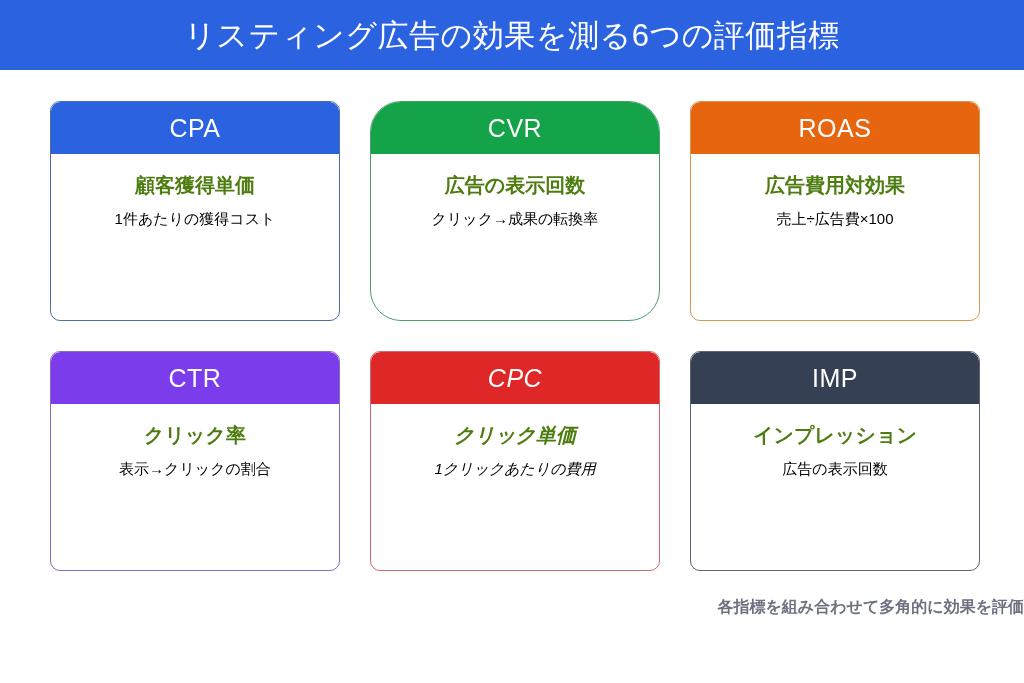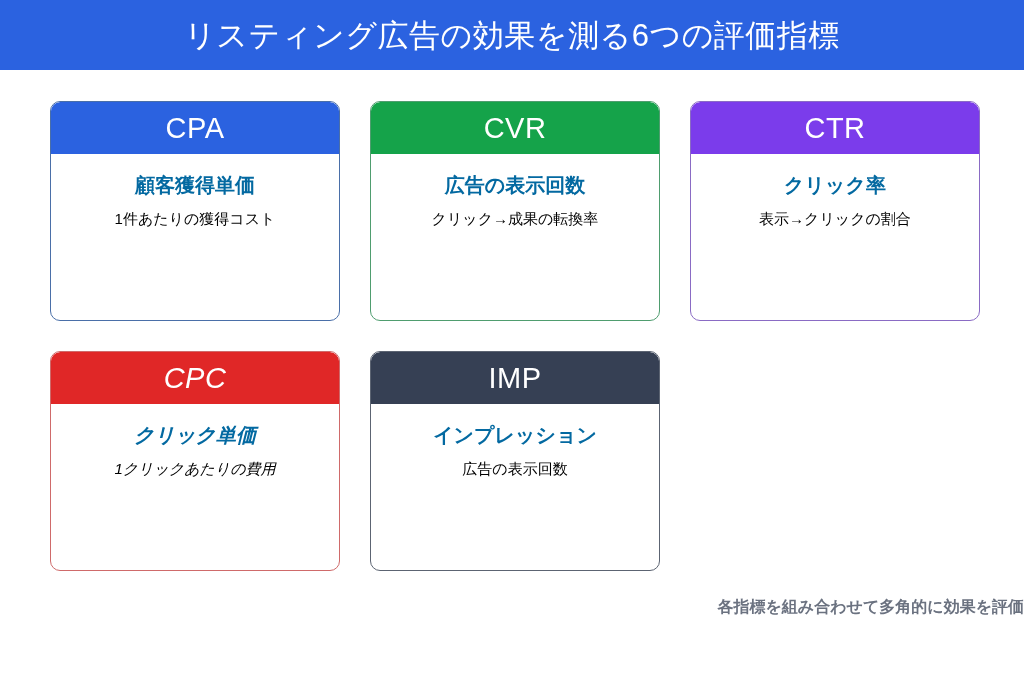--- a/index.html
+++ b/index.html
@@ -71,34 +71,34 @@
     height: 52px;
     flex: 0 0 52px;
     display: flex;
     align-items: center;
     justify-content: center;
     border-top-left-radius: 9px;
     border-top-right-radius: 9px;
   }
   .card-code {
     color: #ffffff;
-    font-size: 29px;
+    font-size: 25px;
     font-weight: normal;
     line-height: 1;
     letter-spacing: 0.5px;
   }
 
   .card-body {
     flex: 1 1 auto;
     padding: 19px 10px 0 10px;
     box-sizing: border-box;
     text-align: center;
   }
   .card-title {
-    color: #0369a1;
+    color: #4d7c0f;
     font-size: 20px;
     font-weight: bold;
     line-height: 1.25;
     margin: 0 0 9px 0;
   }
   .card-desc {
     color: #000000;
     font-size: 15px;
     font-weight: normal;
     line-height: 1.25;
@@ -134,30 +134,39 @@
   <div class="card" style="border-color: rgb(74, 111, 168);">
     <div class="card-header" style="background: rgb(43, 98, 224);">
       <span class="card-code">CPA</span>
     </div>
     <div class="card-body">
       <div class="card-title">顧客獲得単価</div>
       <div class="card-desc">1件あたりの獲得コスト</div>
     </div>
   </div>
 
-  <div class="card" style="border-color: rgb(79, 157, 111);">
+  <div class="card" style="border-color: rgb(79, 157, 111); border-radius: 31px;">
     <div class="card-header" style="background: rgb(21, 163, 74);">
       <span class="card-code">CVR</span>
     </div>
     <div class="card-body">
       <div class="card-title">広告の表示回数</div>
       <div class="card-desc">クリック→成果の転換率</div>
     </div>
   </div>
 
+  <div class="card" style="border-color: rgb(217, 150, 79);">
+    <div class="card-header" style="background: rgb(232, 101, 15);">
+      <span class="card-code">ROAS</span>
+    </div>
+    <div class="card-body">
+      <div class="card-title">広告費用対効果</div>
+      <div class="card-desc">売上÷広告費×100</div>
+    </div>
+  </div>
 
   <div class="card" style="border-color: rgb(138, 107, 196);">
     <div class="card-header" style="background: rgb(123, 60, 235);">
       <span class="card-code">CTR</span>
     </div>
     <div class="card-body">
       <div class="card-title">クリック率</div>
       <div class="card-desc">表示→クリックの割合</div>
     </div>
   </div>

